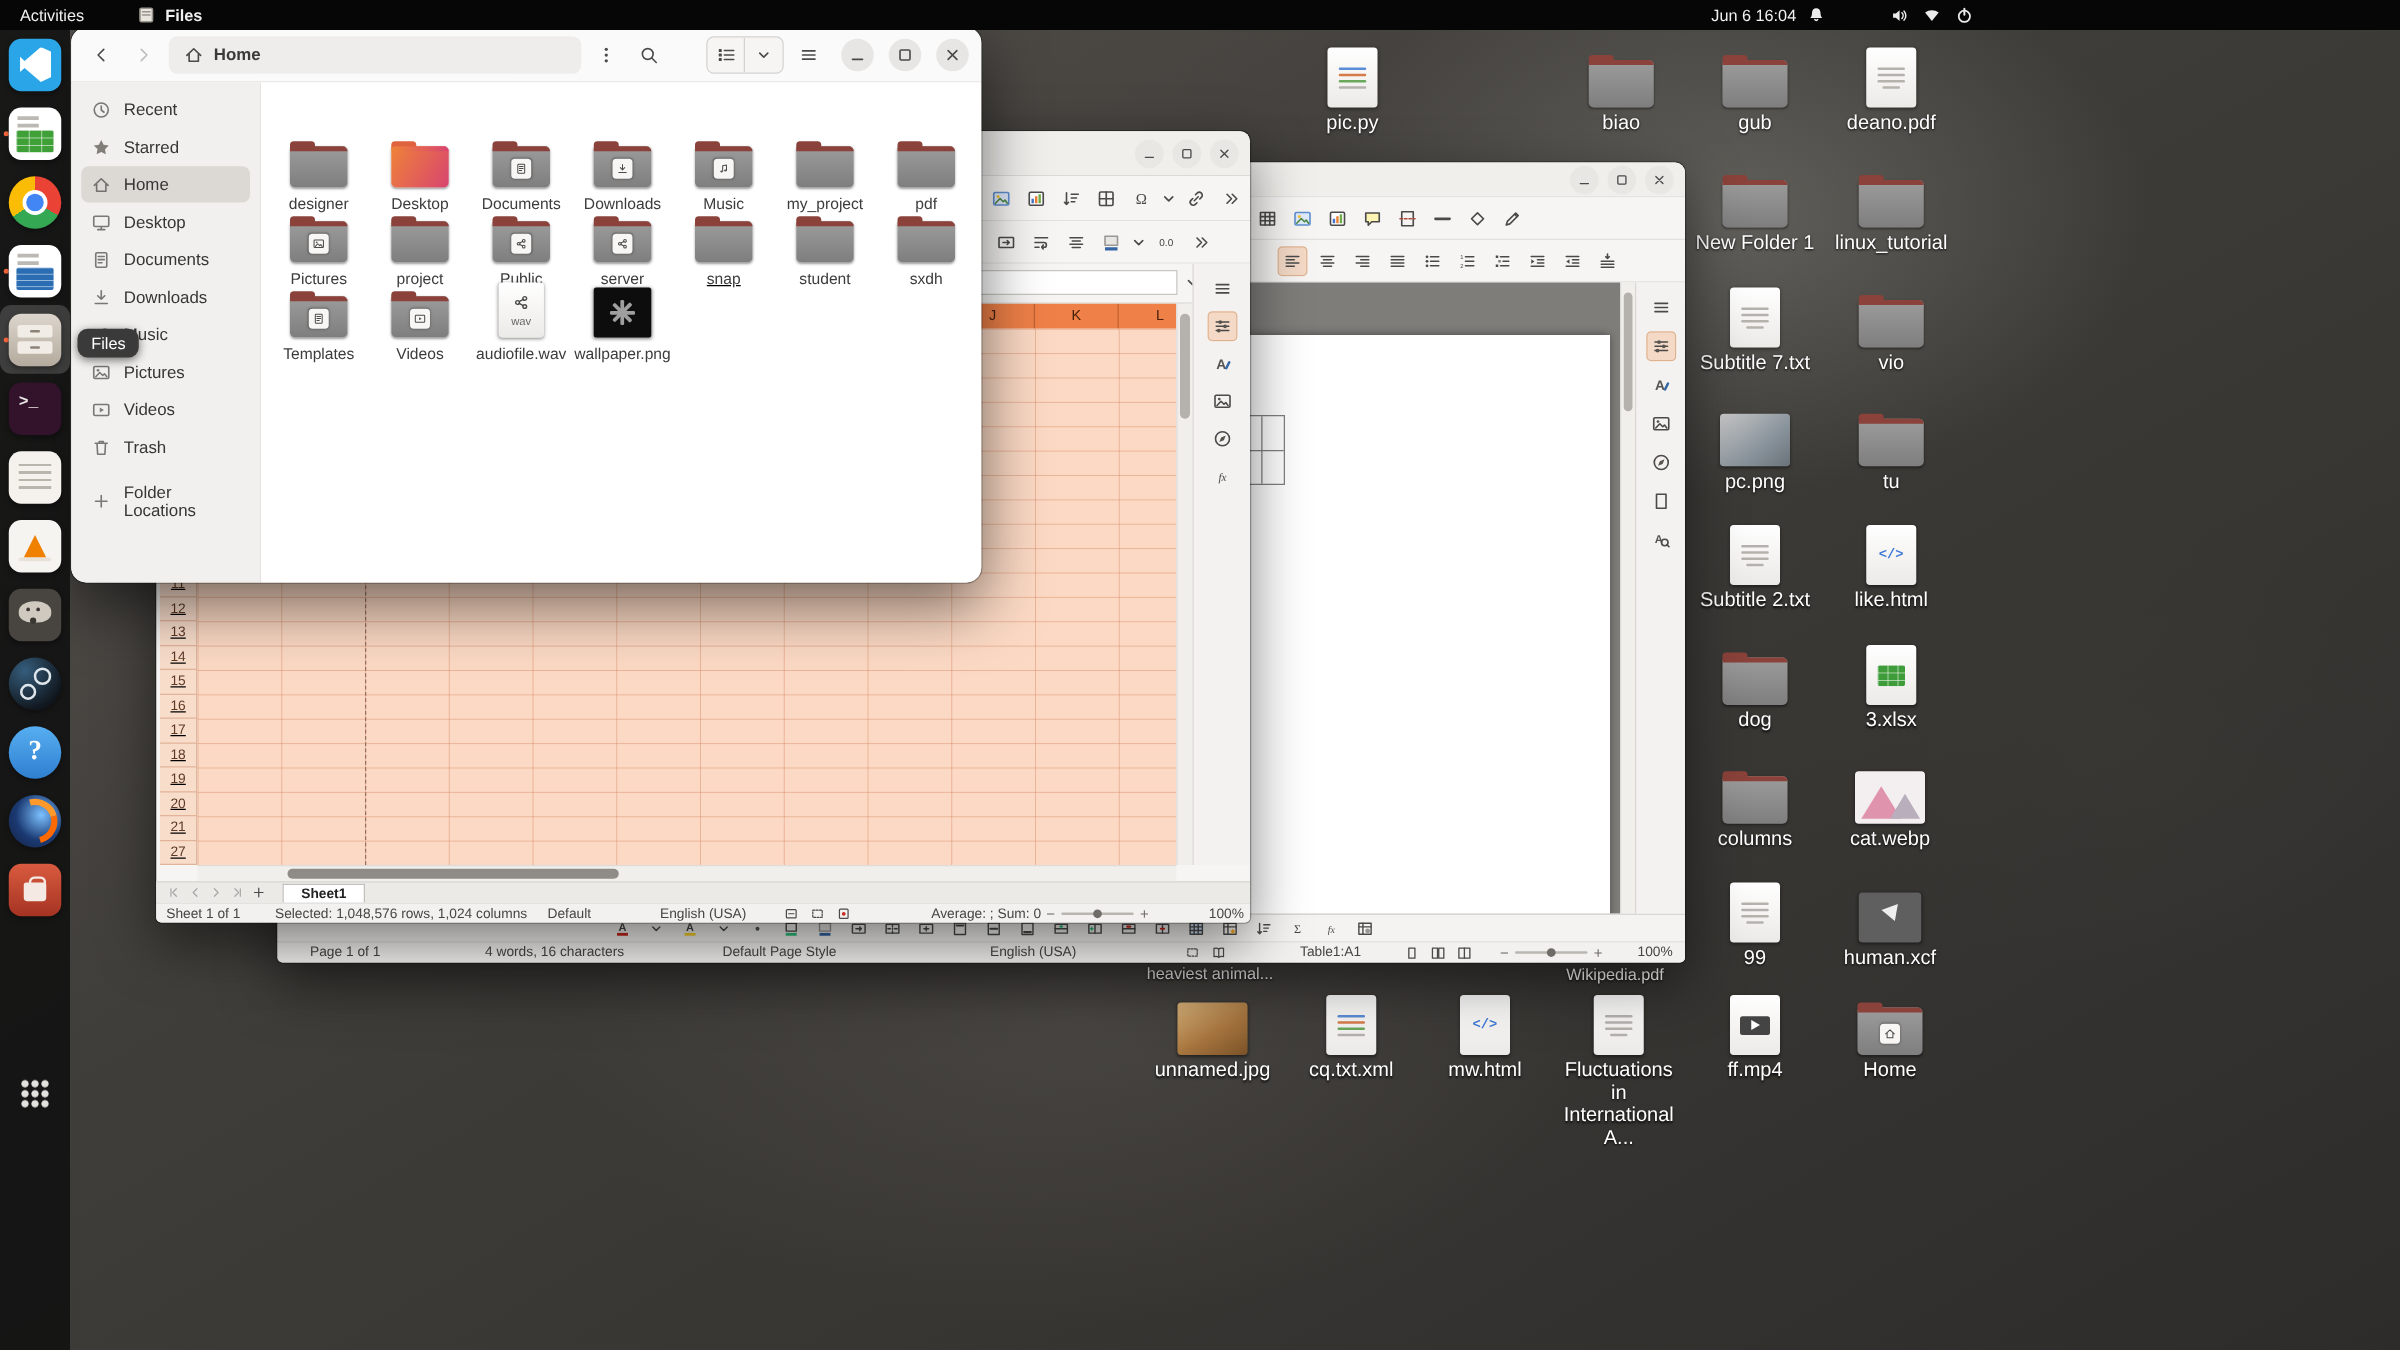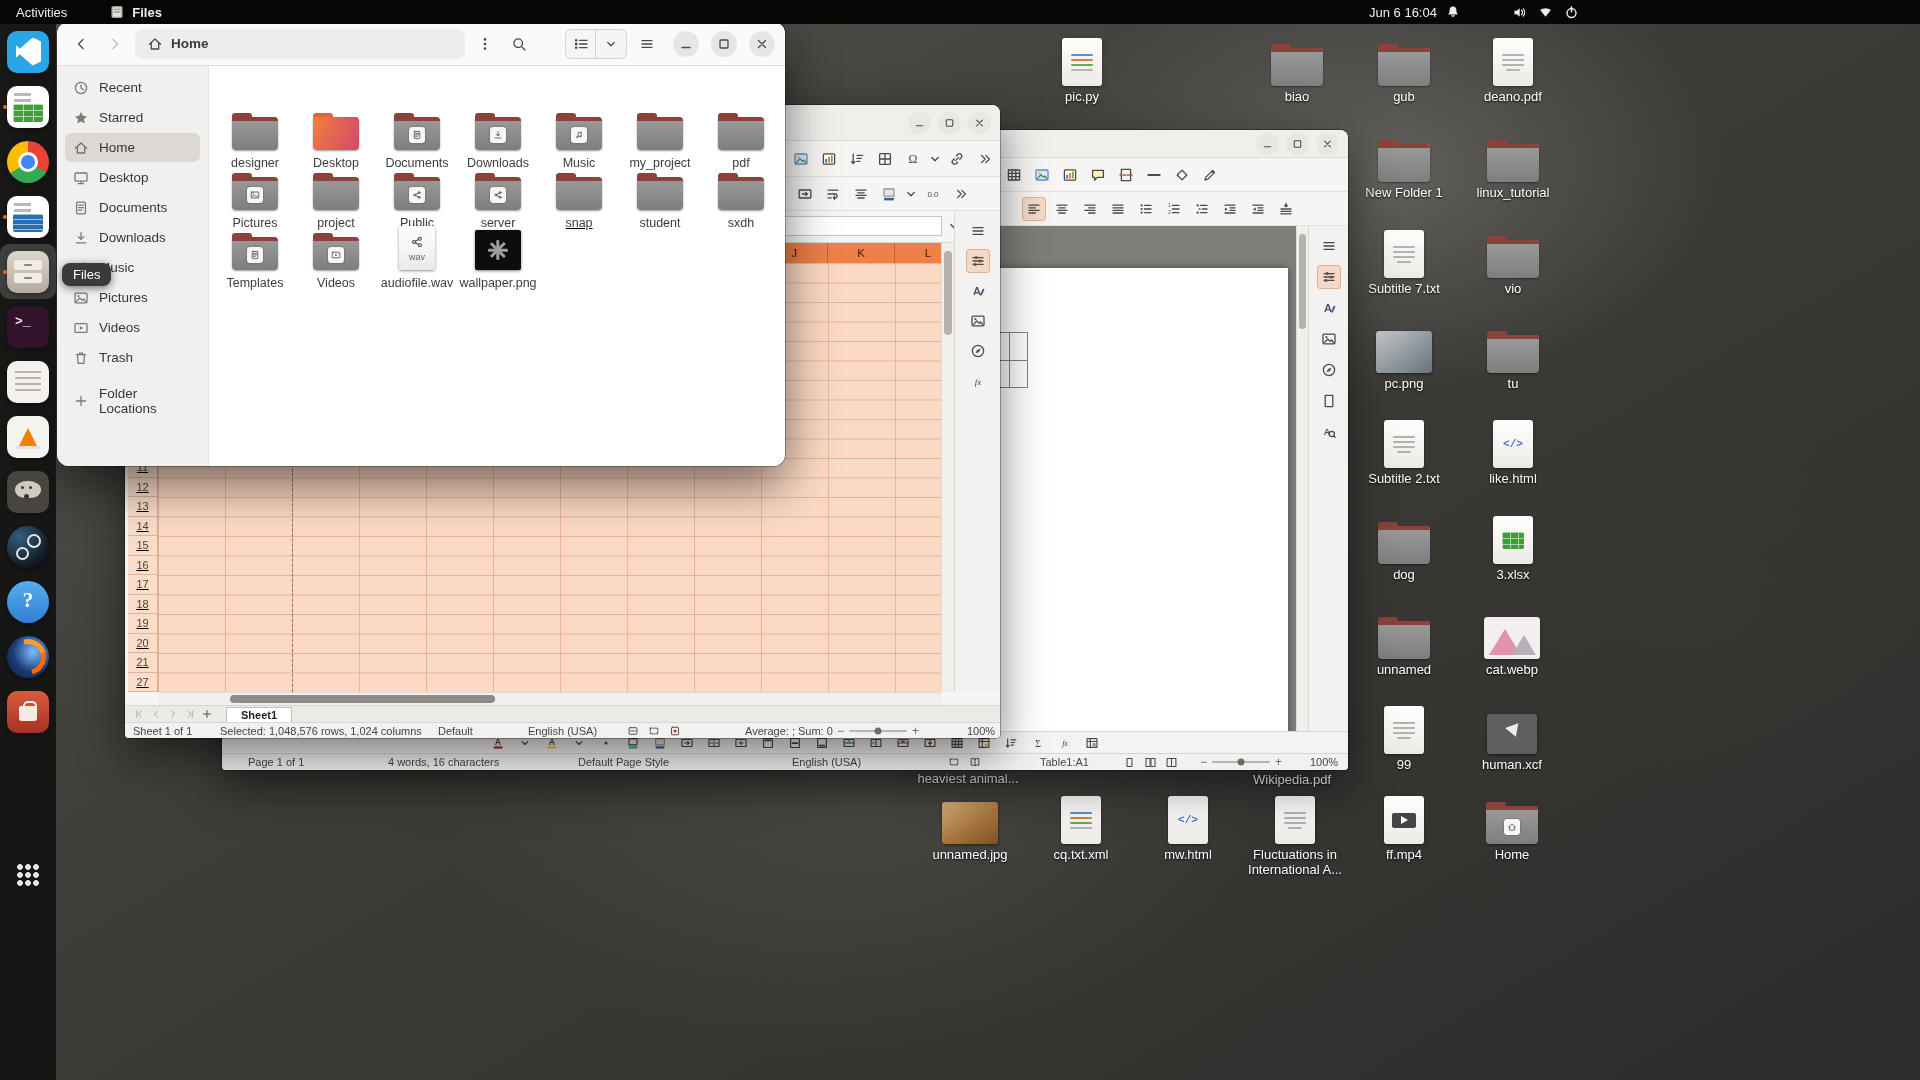--- a/index.html
+++ b/index.html
@@ -57,21 +57,21 @@
 .dk-firefox{border-radius:50%;background:radial-gradient(circle at 62% 38%,#7cc1ff 0%,#1b3a73 55%,#121f3d 100%);}
 .dk-firefox:before{content:"";position:absolute;inset:3px;border-radius:50%;border:5px solid transparent;border-top-color:#ff9a2a;border-right-color:#ff6a00;transform:rotate(30deg);}
 .dk-software{background:linear-gradient(#d95b3f,#a53322);}
 .dk-software:before{content:"";position:absolute;left:12px;top:15px;width:18px;height:15px;background:#f5e9e4;border-radius:2px 2px 3px 3px;}
 .dk-software:after{content:"";position:absolute;left:16px;top:10px;width:10px;height:9px;border:2px solid #f5e9e4;border-bottom:none;border-radius:5px 5px 0 0;}
 #dock-tooltip{position:absolute;left:62px;top:263px;background:#3a3a3a;color:#fff;font-size:13px;padding:4px 11px;border-radius:8px;z-index:60;box-shadow:0 2px 8px rgba(0,0,0,.55);}
 
 #desktop-icons{position:absolute;inset:0;z-index:5;}
 .dicon{position:absolute;width:96px;display:flex;flex-direction:column;align-items:center;gap:4px;}
 .dic{height:46px;display:flex;align-items:flex-end;justify-content:center;}
-.dlab{color:#fff;font-size:13px;line-height:1.12;text-align:center;max-width:104px;text-shadow:0 1px 2px rgba(0,0,0,.95);overflow-wrap:anywhere;}
+.dlab{color:#fff;font-size:16px;line-height:1.12;text-align:center;max-width:104px;text-shadow:0 1px 2px rgba(0,0,0,.95);overflow-wrap:anywhere;}
 .dlabel{position:absolute;color:#fff;font-size:13px;text-shadow:0 1px 2px #000;transform:translateX(-50%);white-space:nowrap;z-index:5;}
 
 .folder{position:relative;width:46px;height:33px;border-radius:3px 4px 4px 4px;background:linear-gradient(#9c9c9c,#7e7e7e);box-shadow:inset 0 1px 0 rgba(255,255,255,.25),0 1px 2px rgba(0,0,0,.4);}
 .folder:before{content:"";position:absolute;top:-4px;left:0;width:20px;height:6px;border-radius:3px 3px 0 0;background:#8a423a;}
 .folder:after{content:"";position:absolute;top:0;left:0;right:0;height:4px;border-radius:3px 4px 0 0;background:#8a423a;}
 .dicon .folder{width:52px;height:38px;}
 .folder.grad{background:linear-gradient(120deg,#ef8239,#d8456f);}
 .folder.grad:before{background:#e0633f;}
 .folder.grad:after{background:linear-gradient(90deg,#ef8239,#d8456f);}
 .emb{position:absolute;left:50%;top:56%;transform:translate(-50%,-50%);width:16px;height:16px;background:#f7f6f5;border-radius:3px;box-shadow:0 0 2px rgba(0,0,0,.45);display:flex;align-items:center;justify-content:center;}
@@ -281,21 +281,21 @@
         <div class="file">
           <span class="xlsx-badge"></span>
         </div>
       </div>
       <div class="dlab">3.xlsx</div>
     </div>
     <div class="dicon" style="left: 1356px; top: 613px;">
       <div class="dic">
         <div class="folder"></div>
       </div>
-      <div class="dlab">unnamed</div>
+      <div class="dlab">columns</div>
     </div>
     <div class="dicon" style="left: 1464px; top: 613px;">
       <div class="dic">
         <div class="thumb cat"></div>
       </div>
       <div class="dlab">cat.webp</div>
     </div>
     <div class="dicon" style="left: 1356px; top: 708px;">
       <div class="dic">
         <div class="file">

